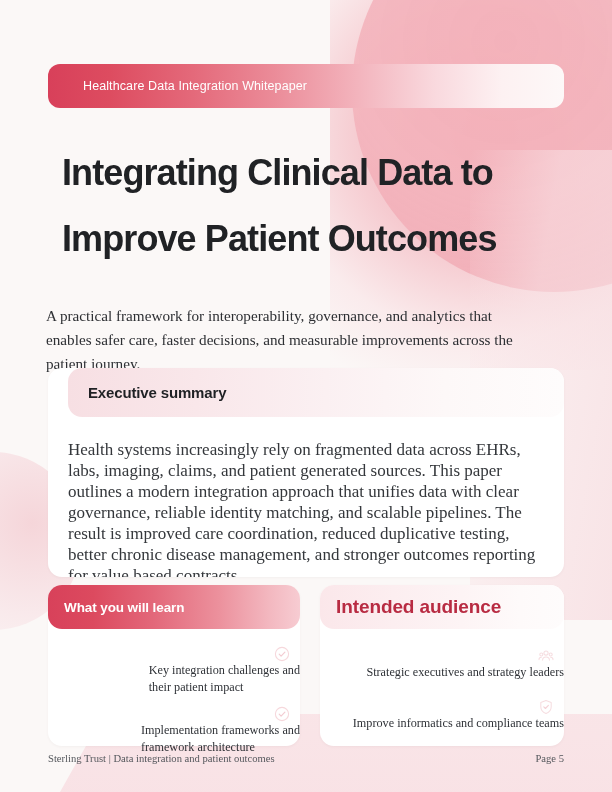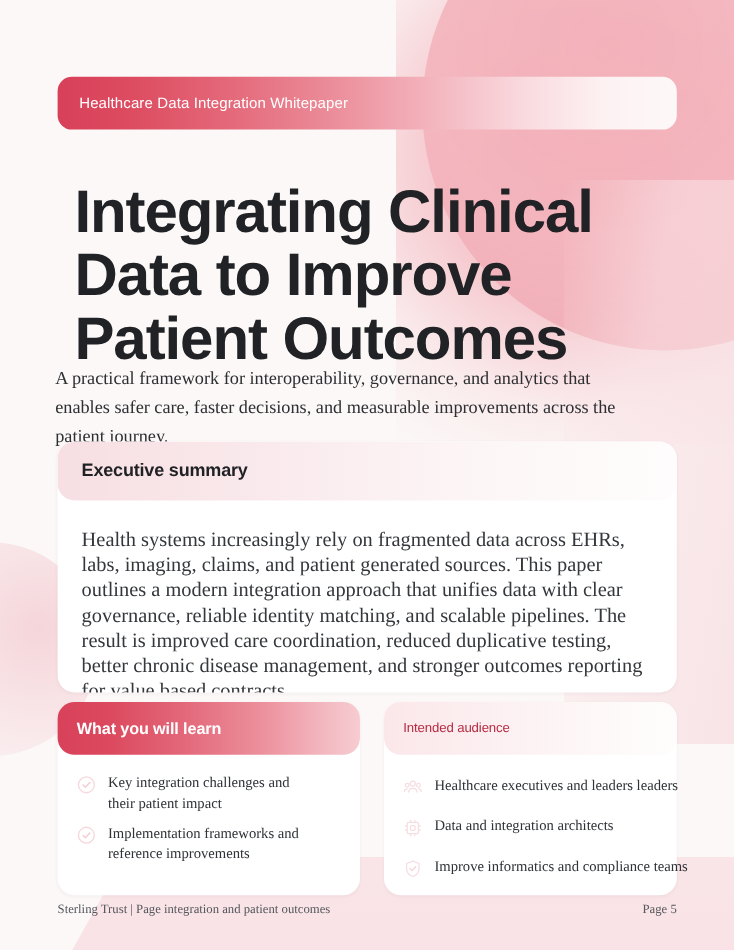--- a/index.html
+++ b/index.html
@@ -119,38 +119,38 @@
                 #dd4c60 12%,
                 #e4697a 28%,
                 #eb8c99 44%,
                 #f3b4bd 60%,
                 #f9d9de 75%,
                 #fdf1f2 88%,
                 #fdf8f8 100%);
     display: flex;
     align-items: center;
     box-sizing: border-box;
-    padding: 0 18px;
+    padding: 0 35px;
   }
   .eyebrow-text {
     color: #ffffff;
     font-size: 12.5px;
     font-weight: 400;
     letter-spacing: 0.1px;
     white-space: nowrap;
   }
 
   
   .title {
     position: absolute;
     left: 62px;
     top: 116px;
     width: 530px;
-    font-size: 50px;
-    line-height: 53px;
+    font-size: 36px;
+    line-height: 66px;
     font-weight: 700;
     color: #202225;
     letter-spacing: -0.9px;
     white-space: pre-line;
   }
 
   
   .deck {
     position: absolute;
     left: 46px;
@@ -184,20 +184,21 @@
     background: linear-gradient(90deg,
                 #f7dfe3 0%,
                 #f9e7ea 26%,
                 #fbf0f2 52%,
                 #fdf8f8 76%,
                 #fefcfc 100%);
     display: flex;
     align-items: center;
     padding: 0 20px;
     box-sizing: border-box;
+    margin-left: 20px;
   }
   .card-summary .card-head-text {
     font-size: 15px;
     font-weight: 700;
     color: #1f2124;
     letter-spacing: -0.15px;
   }
   .card-summary .card-body {
     padding: 22px 20px 0 20px;
     font-family: "Liberation Serif", serif;
@@ -250,38 +251,39 @@
                 #fceef0 30%,
                 #fdf4f5 58%,
                 #fefafa 82%,
                 #fefcfc 100%);
     display: flex;
     align-items: center;
     padding: 0 16px;
     box-sizing: border-box;
   }
   .card-audience .card-head-text {
-    font-size: 11px;
-    font-weight: 400;
+    font-size: 19px;
+    font-weight: 700;
     color: #b82b42;
     letter-spacing: -0.1px;
     white-space: nowrap;
   }
 
   
   .bullet-list {
     padding: 14px 0 0 0;
     margin: 0;
     list-style: none;
   }
   .bullet-item {
     display: flex;
-    align-items: flex-start;
+    align-items: flex-end;
     padding: 0 0 0 16px;
     margin-bottom: 8px;
+    flex-direction: column;
   }
   .bullet-icon {
     flex: 0 0 auto;
     width: 16px;
     height: 16px;
     margin-right: 10px;
     margin-top: 2px;
   }
   .bullet-icon svg {
     display: block;
@@ -373,21 +375,21 @@
 their patient impact</span>
       </li>
       <li class="bullet-item">
         <span class="bullet-icon">
           <svg viewBox="0 0 16 16" fill="none" xmlns="http://www.w3.org/2000/svg">
             <circle cx="8" cy="8" r="6.6" stroke="#f6d8dc" stroke-width="1.1"></circle>
             <path d="M5.2 8.2 L7.1 10.1 L10.9 6.1" stroke="#f3ccd2" stroke-width="1.2" stroke-linecap="round" stroke-linejoin="round"></path>
           </svg>
         </span>
         <span class="bullet-text">Implementation frameworks and
-reference improvements</span>
+framework architecture</span>
       </li>
     </ul>
   </div>
 
   <div class="card card-audience">
     <div class="clip-mask"></div>
     <div class="card-head">
       <span class="card-head-text">Intended audience</span>
     </div>
     <ul class="bullet-list">
@@ -395,42 +397,32 @@
         <span class="bullet-icon">
           <svg viewBox="0 0 16 16" fill="none" xmlns="http://www.w3.org/2000/svg">
             <circle cx="8" cy="5" r="2.1" stroke="#f6dde0" stroke-width="1.05"></circle>
             <circle cx="3.3" cy="6.4" r="1.5" stroke="#f6dde0" stroke-width="1.05"></circle>
             <circle cx="12.7" cy="6.4" r="1.5" stroke="#f6dde0" stroke-width="1.05"></circle>
             <path d="M4.6 12.1c0-1.9 1.5-3.1 3.4-3.1s3.4 1.2 3.4 3.1" stroke="#f6dde0" stroke-width="1.05" stroke-linecap="round"></path>
             <path d="M1 11.6c0-1.4 1-2.3 2.3-2.3" stroke="#f6dde0" stroke-width="1.05" stroke-linecap="round"></path>
             <path d="M15 11.6c0-1.4-1-2.3-2.3-2.3" stroke="#f6dde0" stroke-width="1.05" stroke-linecap="round"></path>
           </svg>
         </span>
-        <span class="bullet-text">Healthcare executives and leaders leaders</span>
-      </li>
-      <li class="bullet-item">
-        <span class="bullet-icon">
-          <svg viewBox="0 0 16 16" fill="none" xmlns="http://www.w3.org/2000/svg">
-            <rect x="3.3" y="3.3" width="9.4" height="9.4" rx="1.6" stroke="#f6dde0" stroke-width="1.05"></rect>
-            <rect x="6.1" y="6.1" width="3.8" height="3.8" rx="0.9" stroke="#f6dde0" stroke-width="1.05"></rect>
-            <path d="M6.3 3.3V1.6M9.7 3.3V1.6M6.3 14.4v-1.7M9.7 14.4v-1.7M3.3 6.3H1.6M3.3 9.7H1.6M14.4 6.3h-1.7M14.4 9.7h-1.7" stroke="#f6dde0" stroke-width="1.05" stroke-linecap="round"></path>
-          </svg>
-        </span>
-        <span class="bullet-text">Data and integration architects</span>
+        <span class="bullet-text">Strategic executives and strategy leaders</span>
       </li>
       <li class="bullet-item">
         <span class="bullet-icon">
           <svg viewBox="0 0 16 16" fill="none" xmlns="http://www.w3.org/2000/svg">
             <path d="M8 1.6 13.2 3.6v4.1c0 3.1-2.1 5.6-5.2 6.7-3.1-1.1-5.2-3.6-5.2-6.7V3.6L8 1.6Z" stroke="#f6dde0" stroke-width="1.05" stroke-linejoin="round"></path>
             <path d="M5.8 7.9 7.4 9.5 10.4 6.3" stroke="#f4d2d7" stroke-width="1.1" stroke-linecap="round" stroke-linejoin="round"></path>
           </svg>
         </span>
         <span class="bullet-text">Improve informatics and compliance teams</span>
       </li>
     </ul>
   </div>
 
   <div class="footer">
-    <span>Sterling Trust | Page integration and patient outcomes</span>
+    <span>Sterling Trust | Data integration and patient outcomes</span>
     <span>Page 5</span>
   </div>
 
 </div>
 
 </body></html>

